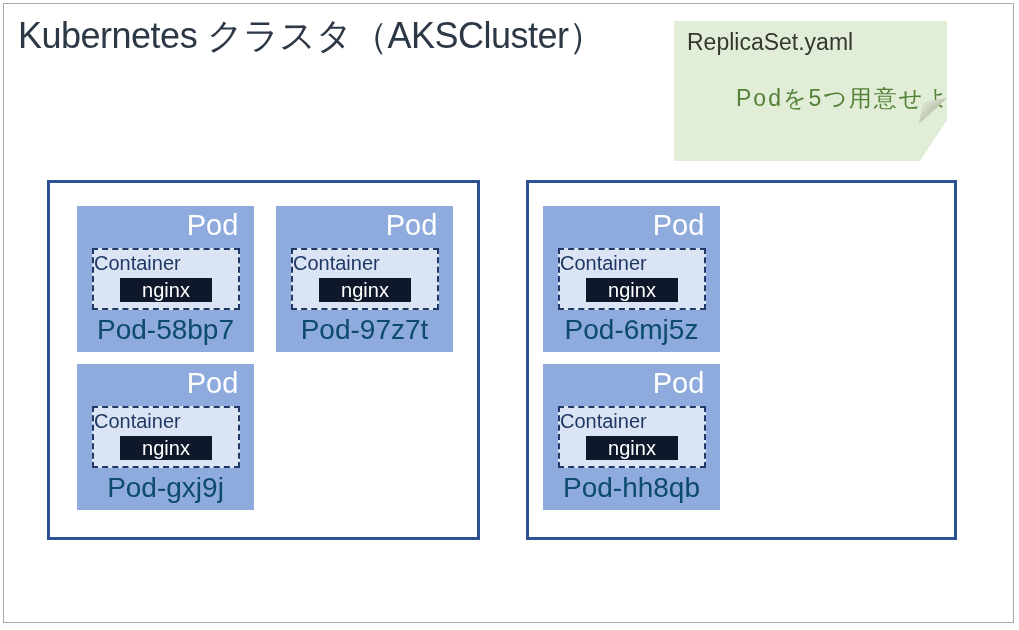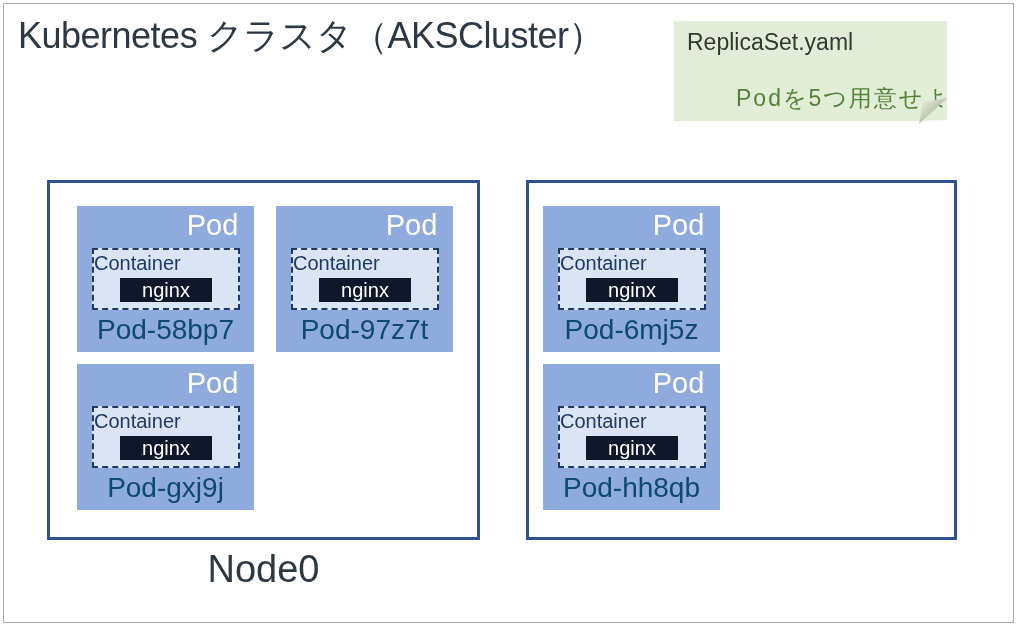--- a/index.html
+++ b/index.html
@@ -27,21 +27,21 @@
     left: 18px; top: 12px;
     font-size: 36px;
     letter-spacing: -0.5px;
     color: #2c3845;
     white-space: nowrap;
   }
   
   .note {
     position: absolute;
     left: 674px; top: 21px;
-    width: 273px; height: 100px;
+    width: 273px; height: 140px;
     background: #e2edd8;
     clip-path: polygon(0 0, 100% 0, 100% 99px, 246px 100%, 0 100%);
   }
   .note-title {
     position: absolute;
     left: 13px; top: 8px;
     font-size: 23px;
     color: #33382f;
     white-space: nowrap;
   }
@@ -183,14 +183,13 @@
     <div class="pod" style="left:14px;top:181px">
       <div class="pod-title">Pod</div>
       <div class="container-box">
         <div class="container-label">Container</div>
         <div class="nginx-chip">nginx</div>
       </div>
       <div class="pod-name">Pod-hh8qb</div>
     </div>
   </div>
 
-  <div class="node-label node-label-0">Node0</div>
 </div>
 
 </body></html>

